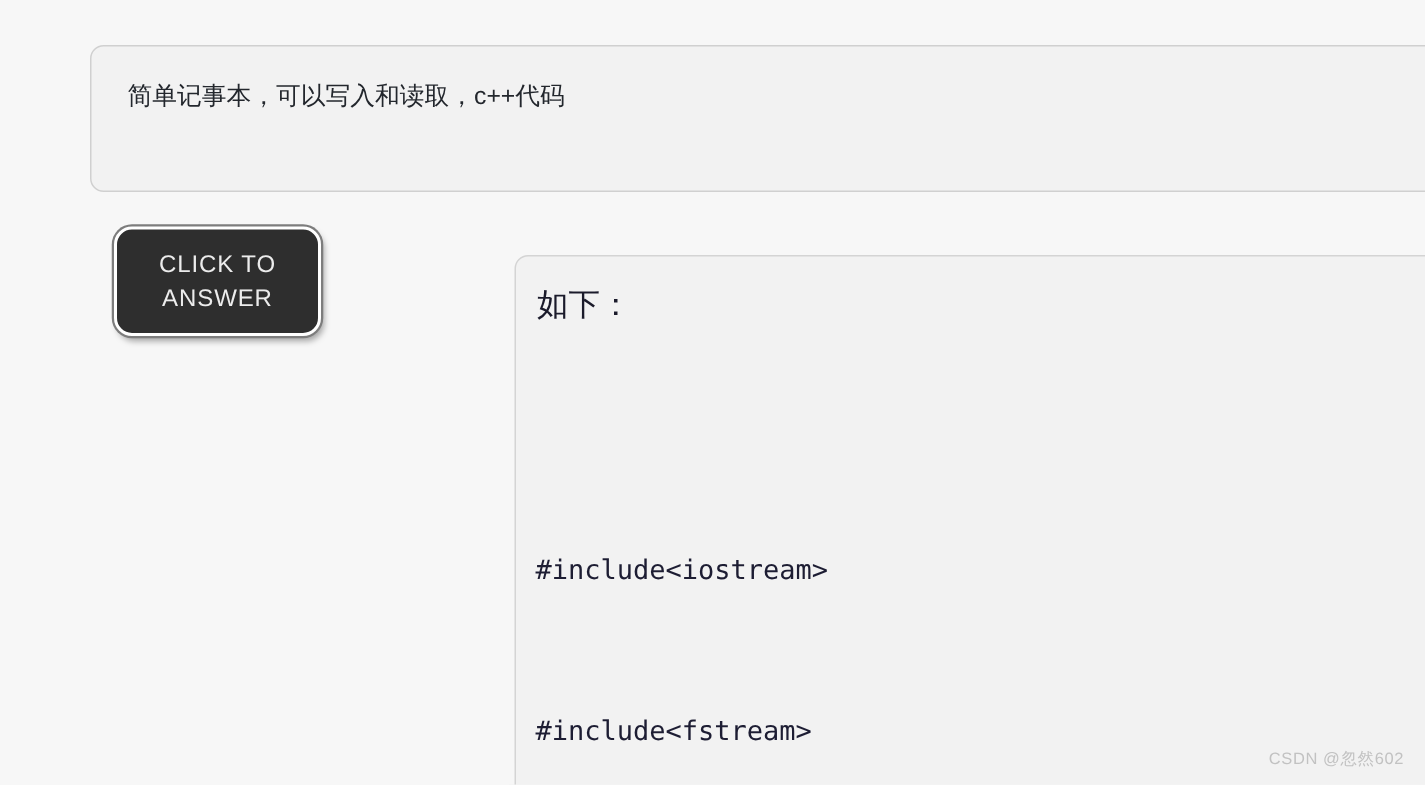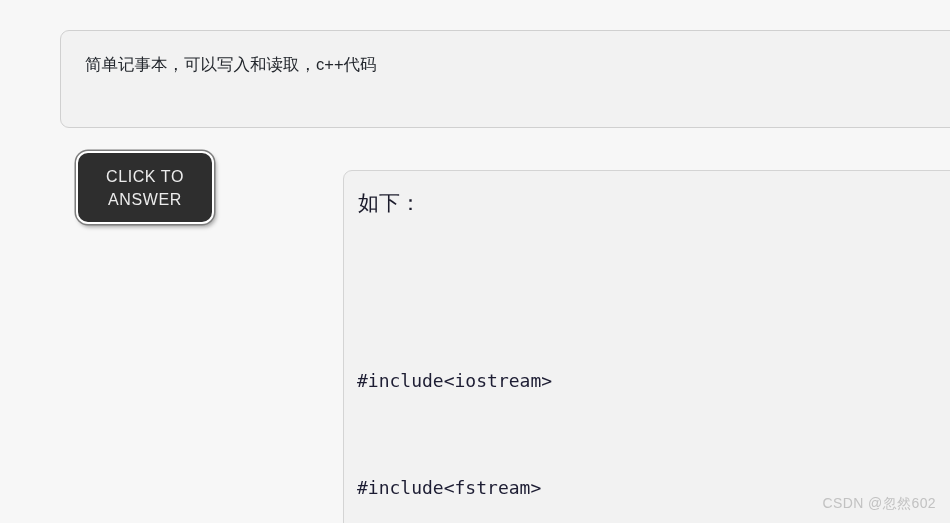--- a/index.html
+++ b/index.html
@@ -107,21 +107,21 @@
     white-space: pre;
     display: block;
   }
 
   
   #watermark {
     position: absolute;
     right: 14px;
     bottom: 10px;
     font-family: "Liberation Sans", "DejaVu Sans", sans-serif;
-    font-size: 14px;
+    font-size: 11px;
     color: #c2c2c2;
     letter-spacing: 0.4px;
     user-select: none;
     pointer-events: none;
   }
 </style>
 </head>
 <body>
 
 <div id="prompt-panel">

